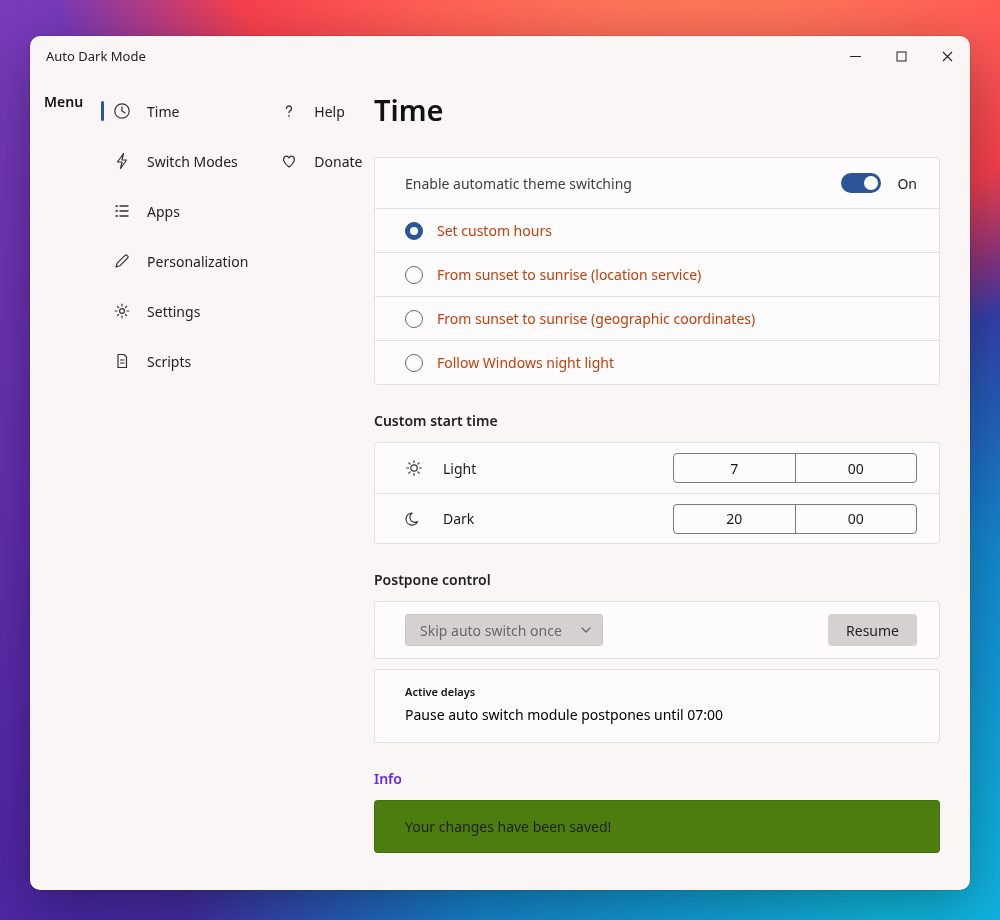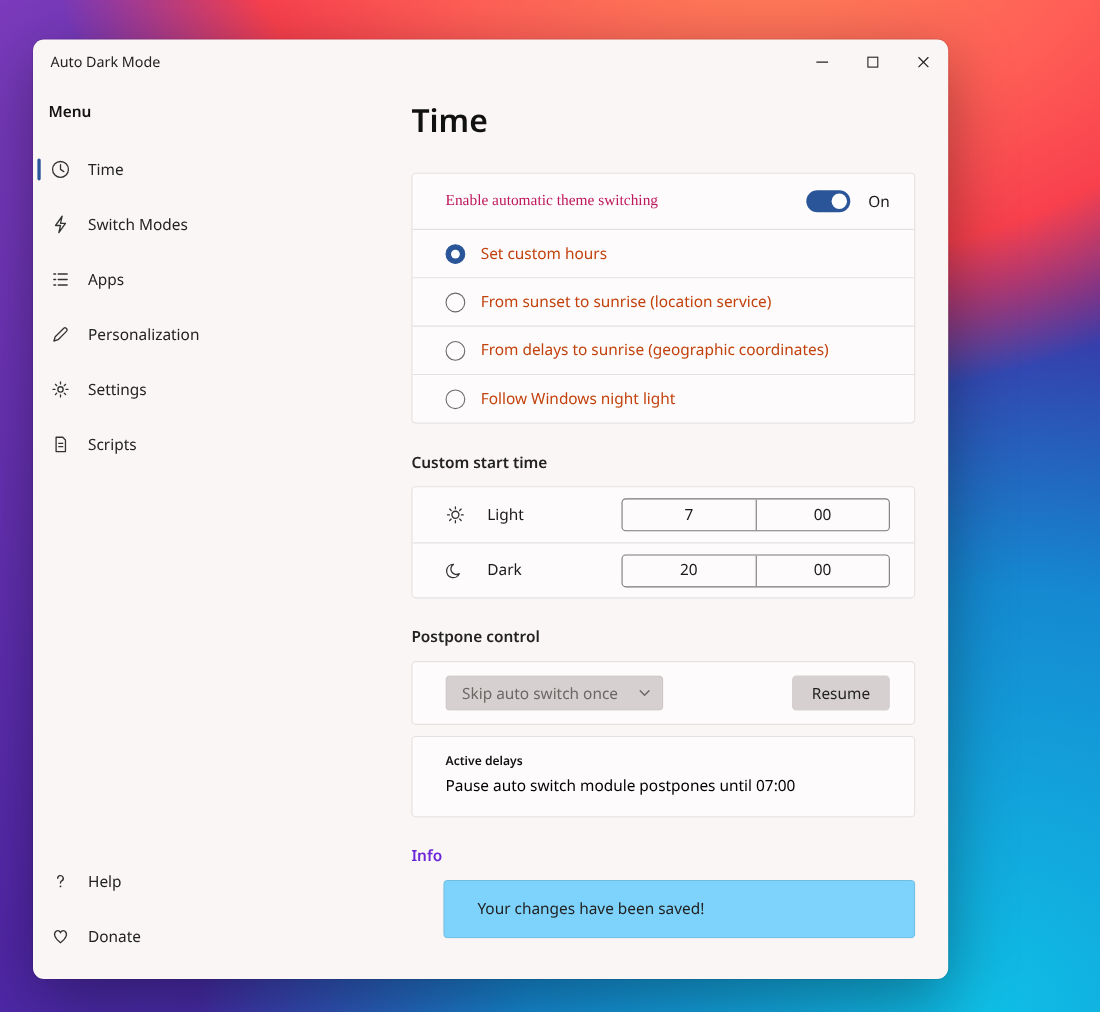--- a/index.html
+++ b/index.html
@@ -9,21 +9,21 @@
     font-size: 14px;
     color: #1a1a1a;
     background:
       radial-gradient(120% 90% at 70% -10%, #ff8a5b 0%, #ff5e56 26%, #f8404d 40%, rgba(255,62,86,0) 55%),
       radial-gradient(120% 120% at 90% 100%, #0fbfe6 0%, #1589d1 35%, rgba(21,137,209,0) 60%),
       linear-gradient(135deg, #7b3bbc 0%, #5127a8 45%, #1f3aa0 100%);
   }
   .window {
     position: absolute;
     left: 30px; top: 36px;
-    width: 832px; height: 854px;
+    width: 940px; height: 854px;
     background: #faf6f5;
     border-radius: 10px;
     box-shadow: 0 18px 60px rgba(0,0,0,.35), 0 0 0 1px rgba(0,0,0,.08);
     display: flex;
     flex-direction: column;
     overflow: hidden;
   }
   .titlebar {
     height: 40px;
     display: flex;
@@ -36,21 +36,21 @@
     width: 46px; height: 40px;
     display: flex; align-items: center; justify-content: center;
     color: #222;
   }
   .win-btn svg { width: 11px; height: 11px; }
   .body { flex: 1; display: flex; min-height: 0; }
   .sidebar {
     width: 324px;
     padding: 10px 0 14px 0;
     display: flex;
-    flex-direction: column;
+    flex-direction: row;
   }
   .menu-label {
     font-weight: 600;
     font-size: 14px;
     padding: 6px 14px 18px 14px;
     color: #111;
   }
   .nav-list { display: flex; flex-direction: column; gap: 0; }
   .nav-item {
     position: relative;
@@ -96,21 +96,21 @@
   }
   .row {
     display: flex;
     align-items: center;
     min-height: 50px;
     padding: 0 22px 0 30px;
     border-top: 1px solid rgba(0,0,0,.10);
     gap: 14px;
   }
   .row:first-child { border-top: 0; }
-  .row-label { flex: 1; color: #be185d; font-size: 14px; font-family: Liberation Serif, serif; }
+  .row-label { flex: 1; color: #404040; font-size: 14px; }
 
   .toggle {
     width: 40px; height: 20px; border-radius: 10px;
     background: #2a5699; position: relative;
   }
   .toggle::after {
     content: "";
     position: absolute; right: 3px; top: 3px;
     width: 14px; height: 14px; border-radius: 50%;
     background: #fff;
@@ -185,27 +185,26 @@
     font-weight: 600; font-size: 11px; color: #111;
     padding: 14px 30px 6px 30px;
   }
   .sub-card-text {
     font-size: 14px; color: #000000;
     padding: 0 30px 16px 30px;
   }
 
   .info-title { font-size: 14px; font-weight: 600; color: #6d28d9; margin: 0 0 12px 0; }
   .info-card {
-    background: #7dd3fc;
+    background: #4d7c0f;
     border: 1px solid rgba(0,0,0,.10);
     border-radius: 4px;
     padding: 16px 30px;
     font-size: 14px;
     color: #222;
-    margin-left: 29px;
   }
 </style>
 </head>
 <body>
 
 <div class="window">
   <div class="titlebar">
     <div class="title">Auto Dark Mode</div>
     <div class="win-controls">
       <div class="win-btn">
@@ -319,21 +318,21 @@
         <div class="row option">
           <div class="radio checked"></div>
           <div class="radio-label">Set custom hours</div>
         </div>
         <div class="row option">
           <div class="radio"></div>
           <div class="radio-label">From sunset to sunrise (location service)</div>
         </div>
         <div class="row option">
           <div class="radio"></div>
-          <div class="radio-label">From delays to sunrise (geographic coordinates)</div>
+          <div class="radio-label">From sunset to sunrise (geographic coordinates)</div>
         </div>
         <div class="row option">
           <div class="radio"></div>
           <div class="radio-label">Follow Windows night light</div>
         </div>
       </div>
 
       <div class="section-title">Custom start time</div>
       <div class="card">
         <div class="row time-row">

